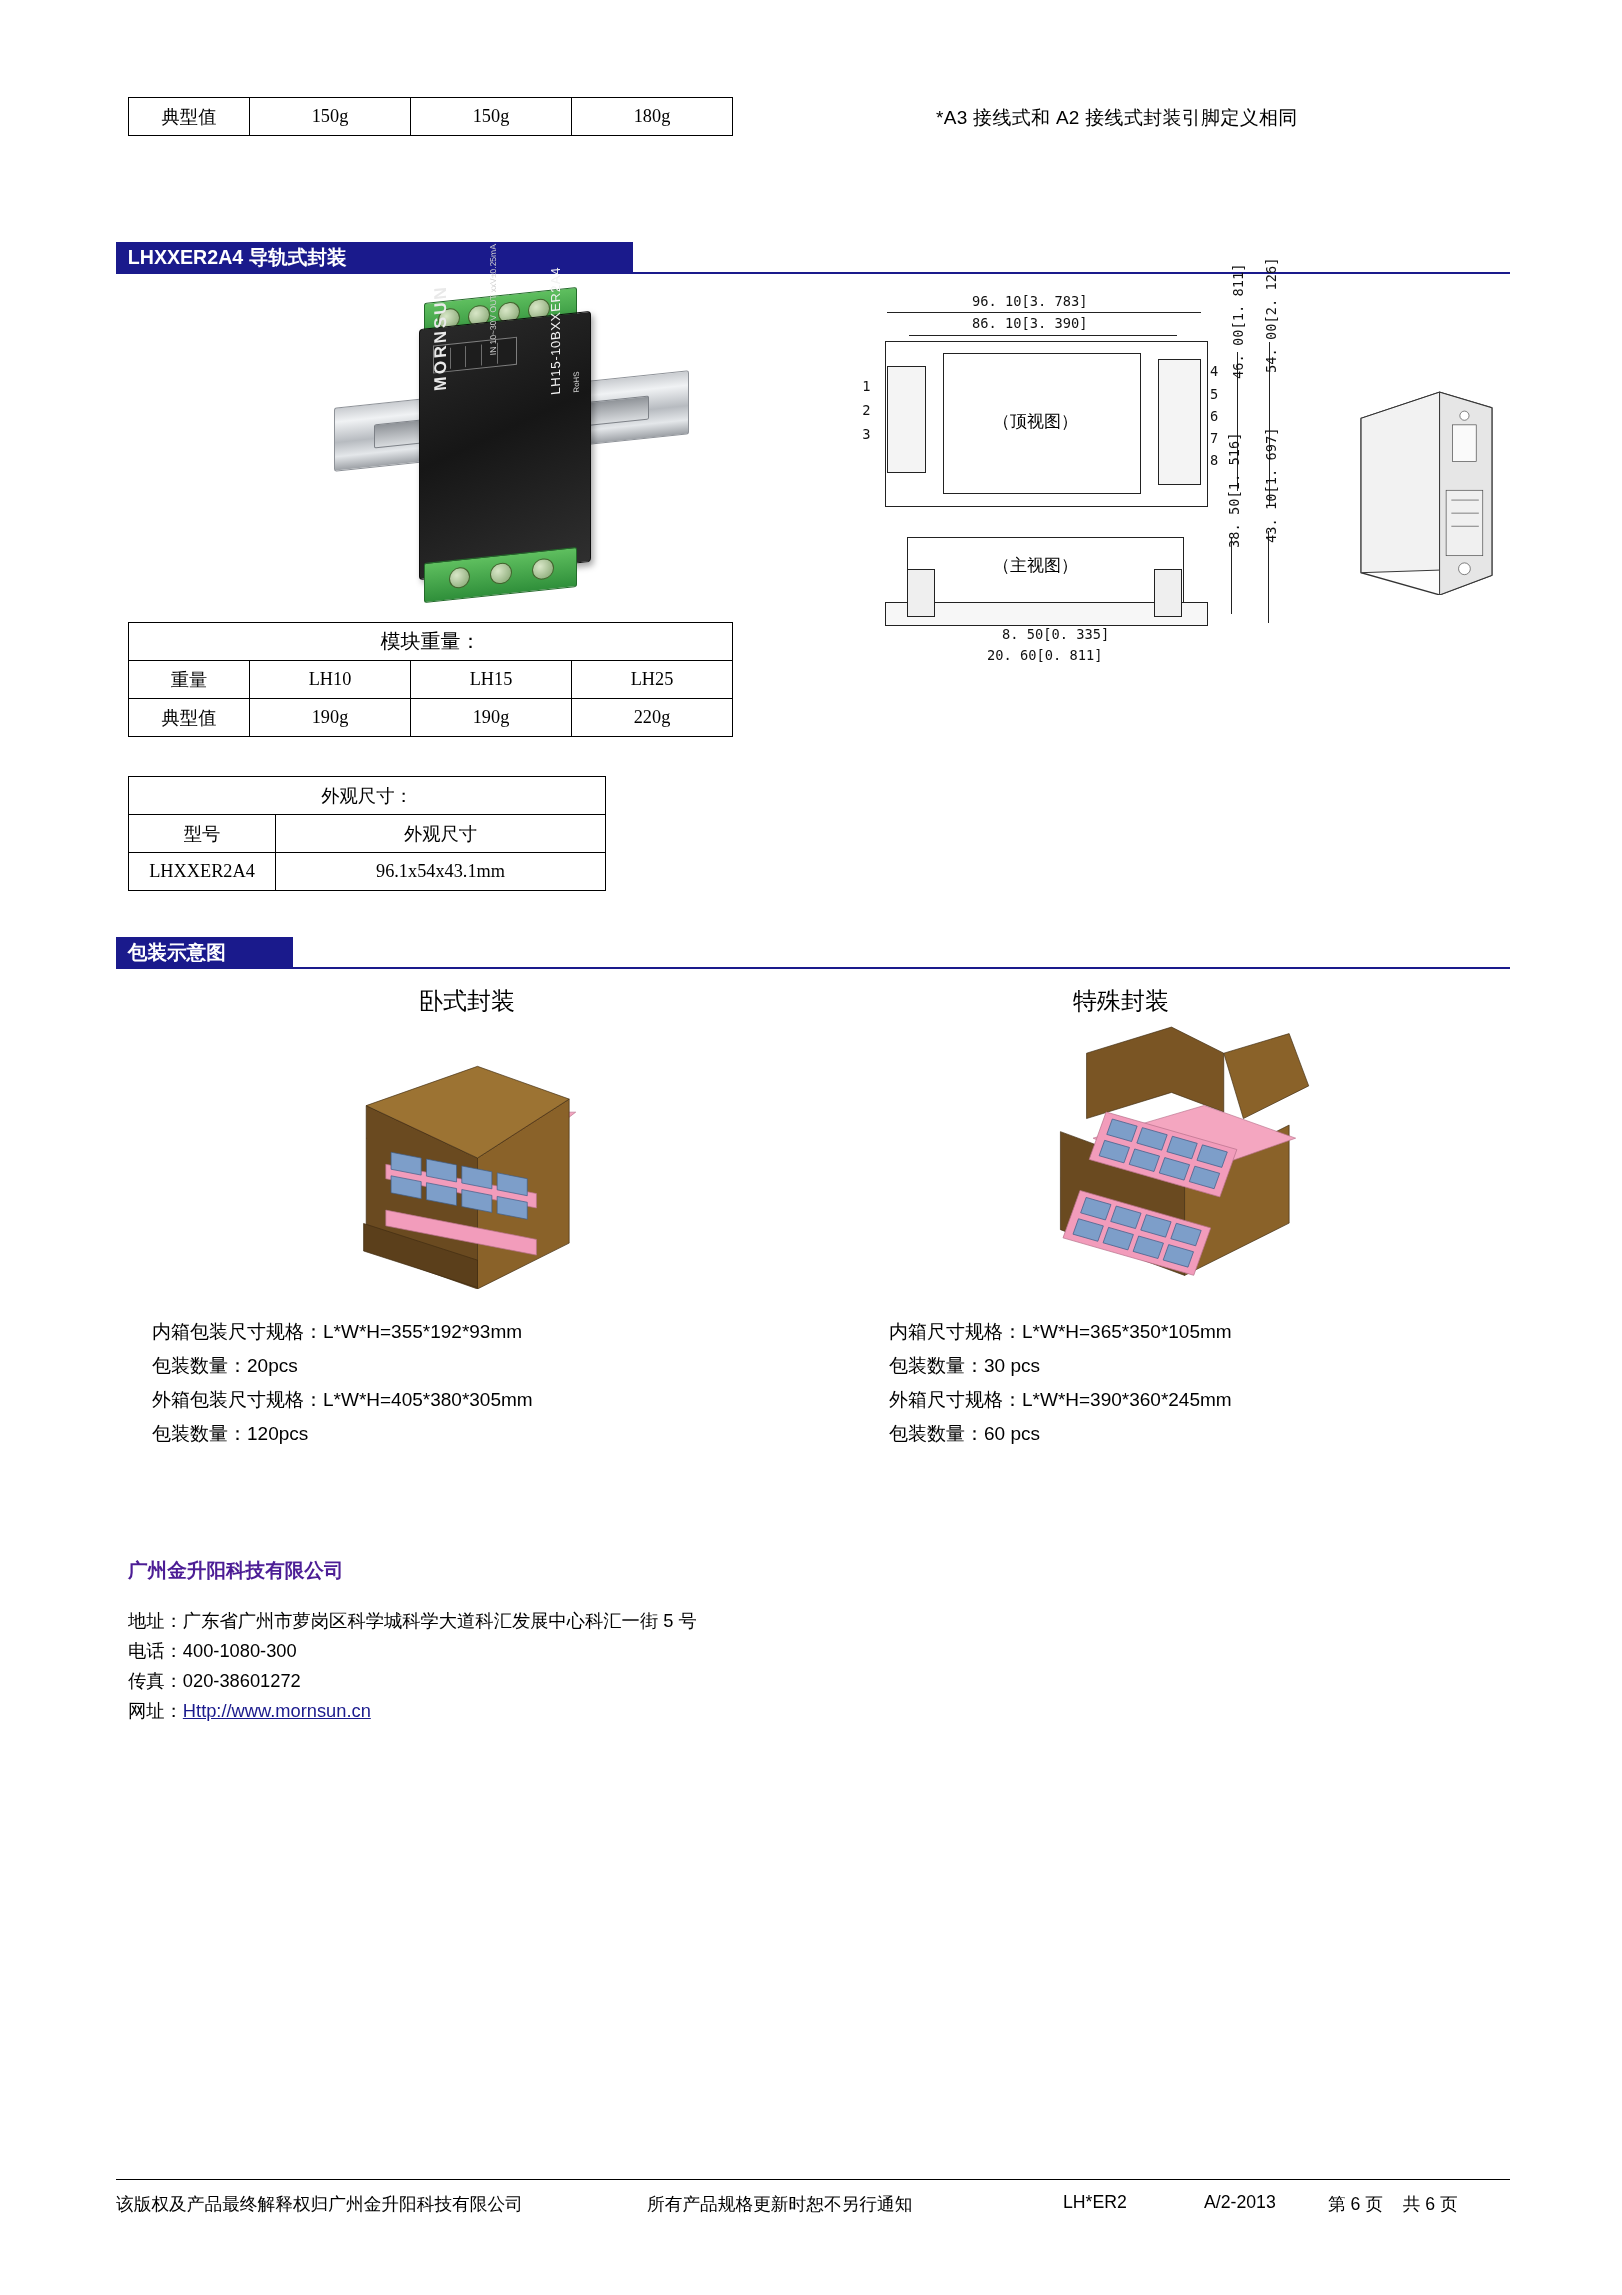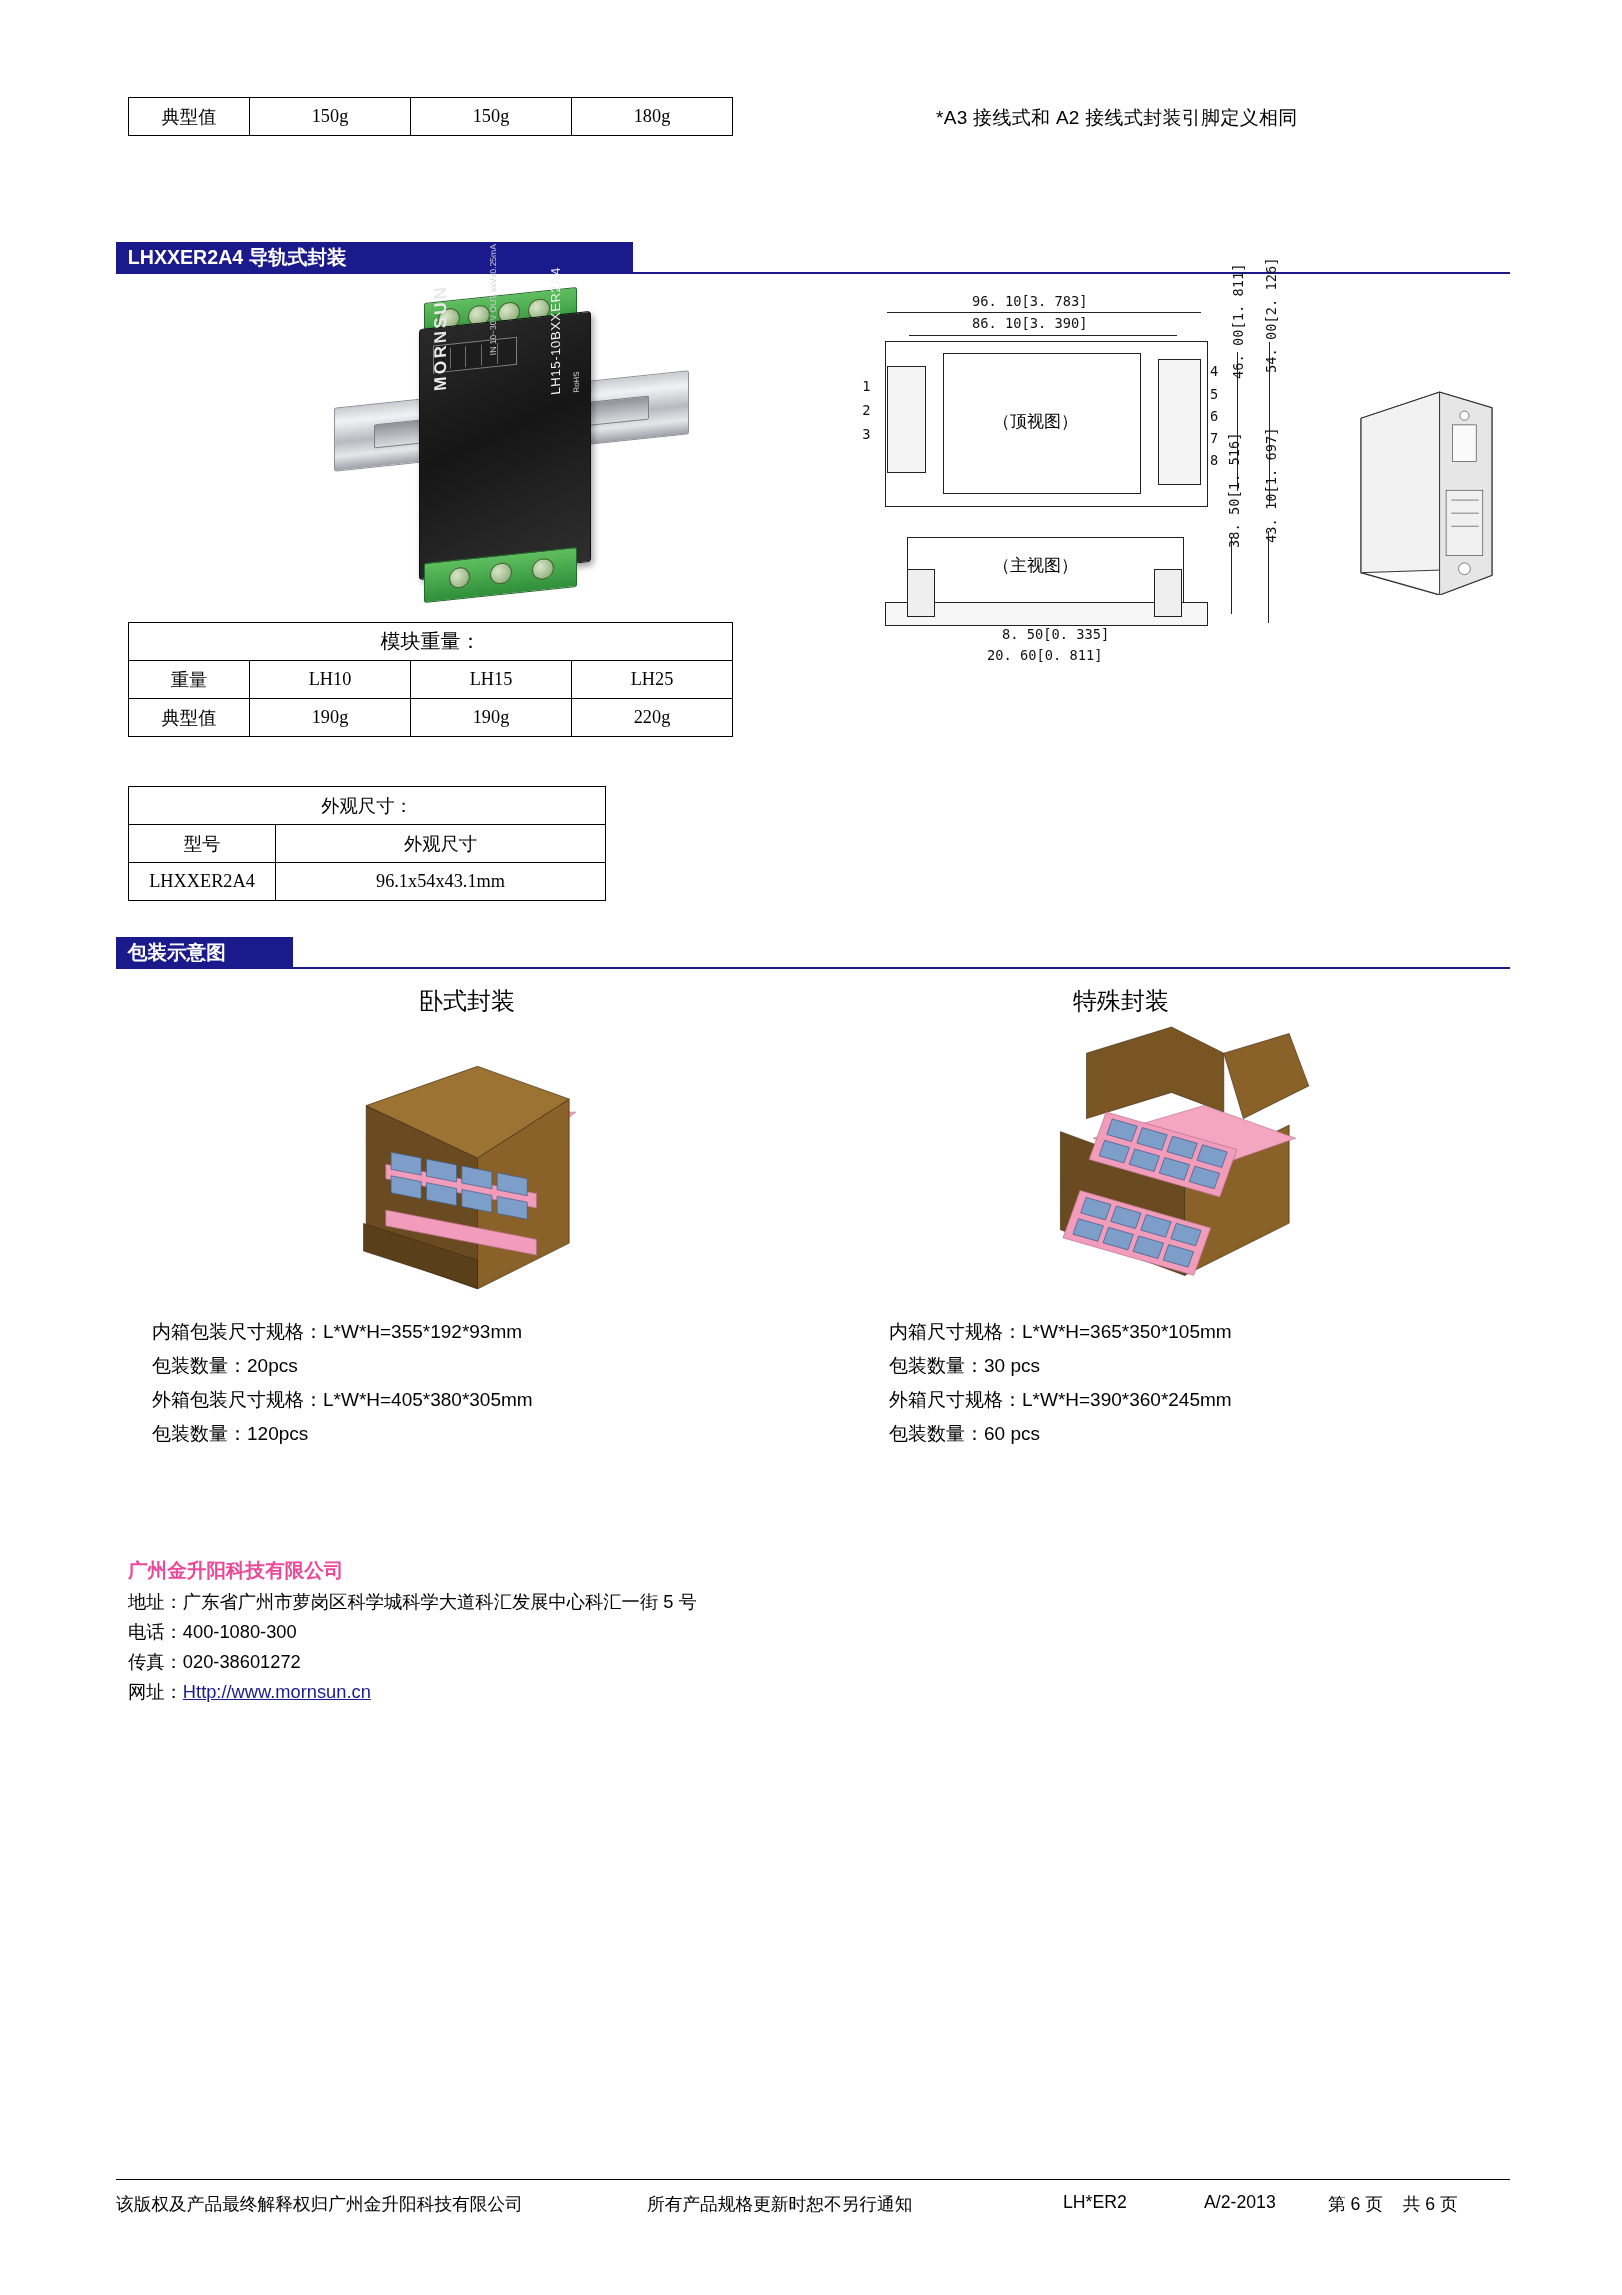--- a/index.html
+++ b/index.html
@@ -108,21 +108,21 @@
   #term-bot { left:97px; top:274px; }
 
   
   #rail-weight-table { position:absolute; left:128px; top:622px; }
   #rail-weight-table td { height:35px; font-size:18.3px; }
   #rail-weight-table td.lbl { width:118px; }
   #rail-weight-table td.val { width:158px; }
   #rail-weight-table td.title { font-size:20px; height:35px; }
 
   
-  #rail-dim-table { position:absolute; left:128px; top:776px;margin-top:10px; }
+  #rail-dim-table { position:absolute; left:128px; top:776px; }
   #rail-dim-table td { height:35px; font-size:18.3px; }
   #rail-dim-table td.c1 { width:144px; }
   #rail-dim-table td.c2 { width:327px; }
 
   
   #drawings { position:absolute; left:844px; top:294px; width:687px; height:419px; }
   .dim-txt { position:absolute; font-family:"DejaVu Sans Mono", monospace; font-size:13.7px; color:#111; white-space:nowrap; }
   .ln { position:absolute; background:#222; }
   .hl { height:0.7px; }
   .vl { width:0.7px; }
@@ -142,21 +142,21 @@
   .pack-text { position:absolute; font-size:19px; line-height:34px; white-space:nowrap; }
   #pack-text-1 { left:152px; top:1315px; }
   #pack-text-2 { left:889px; top:1315px; }
 
   
   #boxart1 { position:absolute; left:340px; top:1027px; width:275px; height:262px; }
   #boxart2 { position:absolute; left:1008px; top:1014px; width:327px; height:281px; }
 
   
   #company { position:absolute; left:128px; top:1557px; }
-  #company .cname { font-size:19.6px; font-weight:bold; color:#ec4899; margin-bottom:3px; }
+  #company .cname { font-size:19.6px; font-weight:bold; color:#4c1d95; margin-bottom:22px; }
   #company .line { font-size:18.3px; line-height:30px; }
   #company a { color:#1a1a8c; }
 
   
   #footer-rule { position:absolute; left:116px; top:2179px; width:1394px; height:1.3px; background:#000; }
   .foot { position:absolute; top:2192px; font-size:17.7px; }
   #foot-1 { left:116px; }
   #foot-2 { left:647px; }
   #foot-3 { left:1063px; }
   #foot-4 { left:1204px; }

